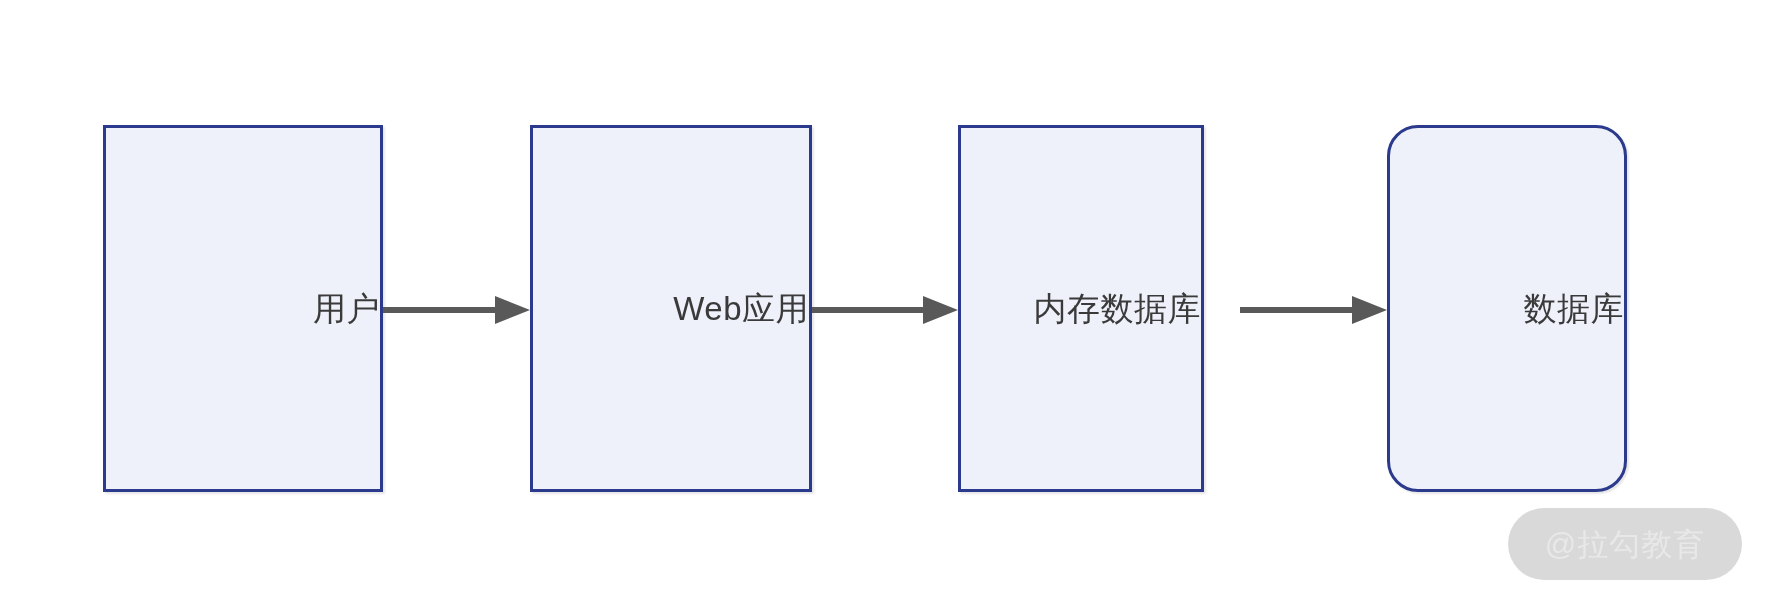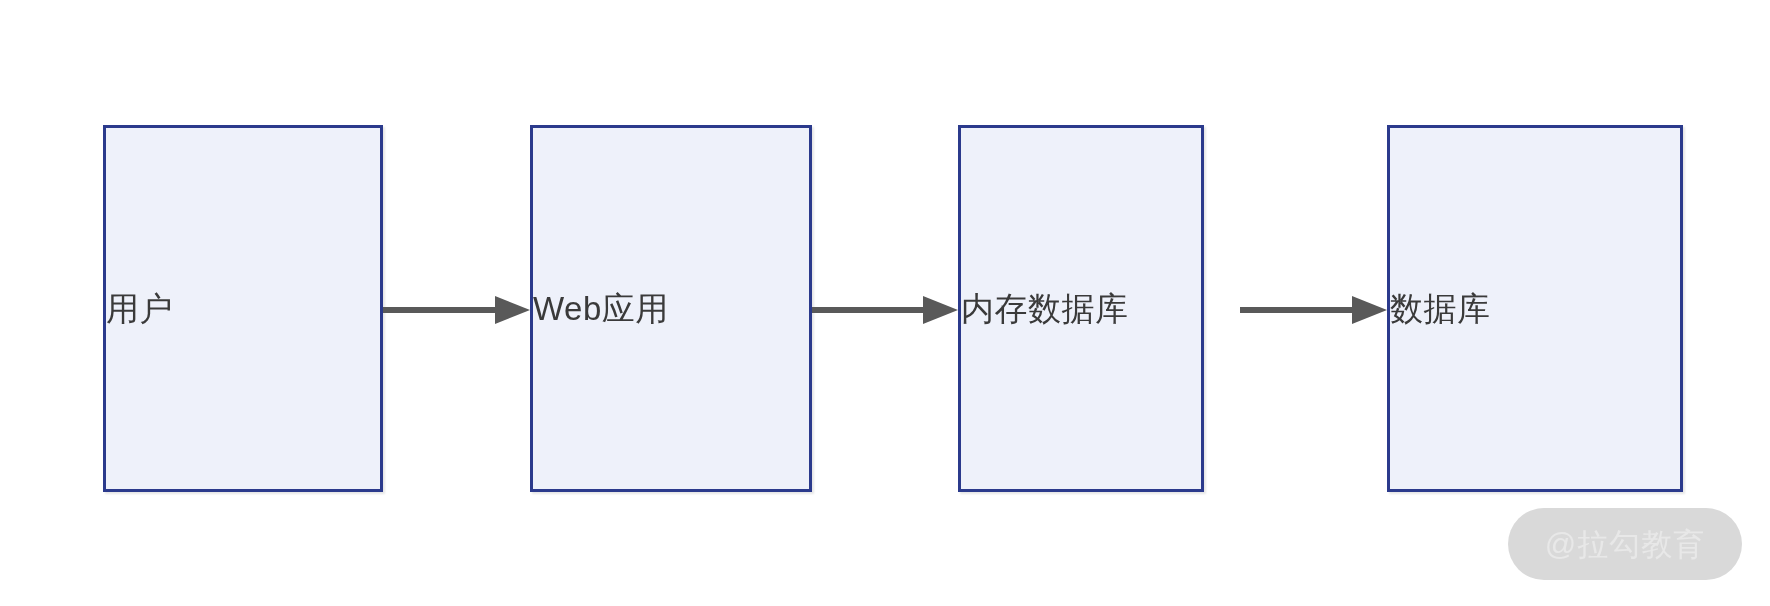--- a/index.html
+++ b/index.html
@@ -24,36 +24,36 @@
   
   .node {
     position: absolute;
     top: 125px;
     height: 367px;
     box-sizing: border-box;
     background: #eef1fa;
     border: 3px solid #2b3a8c;
     display: flex;
     align-items: center;
-    justify-content: flex-start;
+    justify-content: flex-end;
     box-shadow: 2px 2px 2px rgba(0, 0, 0, 0.10);
   }
   .node-label {
     font-size: 33px;
     line-height: 1;
     color: #3a3a3a;
     letter-spacing: 0.5px;
     white-space: nowrap;
     user-select: none;
   }
 
   #node-0 { left: 103px;  width: 280px; }
   #node-1 { left: 530px;  width: 282px; }
   #node-2 { left: 958px;  width: 246px; }
-  #node-3 { left: 1387px; width: 296px; }
+  #node-3 { left: 1387px; width: 240px; border-radius: 31px; }
 
   
   .connector {
     position: absolute;
     top: 288px;
     height: 44px;
   }
   .connector svg {
     display: block;
     width: 100%;

